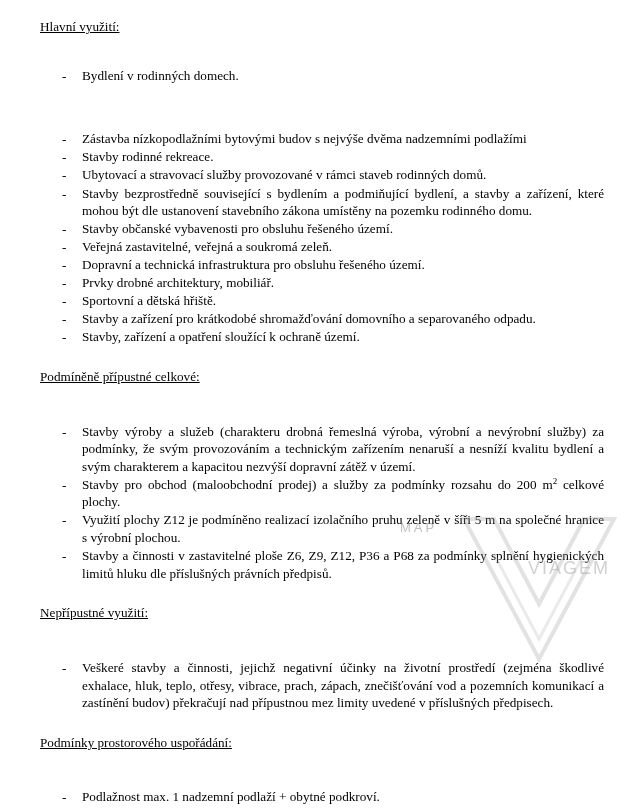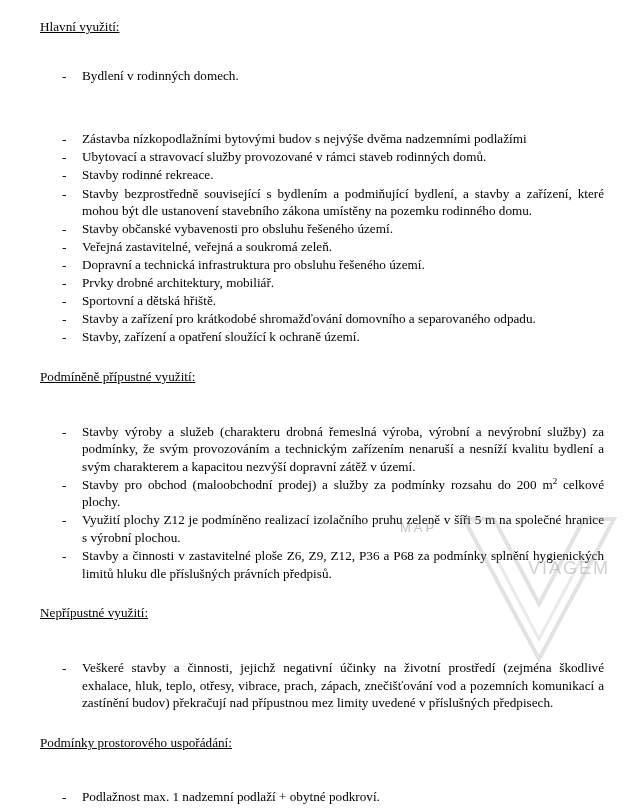--- a/index.html
+++ b/index.html
@@ -101,37 +101,37 @@
       <li>Bydlení v rodinných domech.</li>
     </ul>
   </div>
 
   <div class="gap-md"></div>
 
   <div class="section">
     <div class="gap-sm"></div>
     <ul class="bullets">
       <li>Zástavba nízkopodlažními bytovými budov s nejvýše dvěma nadzemními podlažími</li>
+      <li>Stavby rodinné rekreace.</li>
       <li>Ubytovací a stravovací služby provozované v rámci staveb rodinných domů.</li>
-      <li>Stavby rodinné rekreace.</li>
       <li>Stavby bezprostředně související s bydlením a podmiňující bydlení, a stavby a zařízení, které mohou být dle ustanovení stavebního zákona umístěny na pozemku rodinného domu.</li>
       <li>Stavby občanské vybavenosti pro obsluhu řešeného území.</li>
       <li>Veřejná zastavitelné, veřejná a soukromá zeleň.</li>
       <li>Dopravní a technická infrastruktura pro obsluhu řešeného území.</li>
       <li>Prvky drobné architektury, mobiliář.</li>
       <li>Sportovní a dětská hřiště.</li>
       <li>Stavby a zařízení pro krátkodobé shromažďování domovního a separovaného odpadu.</li>
       <li>Stavby, zařízení a opatření sloužící k ochraně území.</li>
     </ul>
   </div>
 
   <div class="gap-lg"></div>
 
   <div class="section">
-    <div class="heading">Podmíněně přípustné využití:</div>
+    <div class="heading">Podmíněně přípustné celkové:</div>
     <div class="gap-md"></div>
     <ul class="bullets">
       <li>Stavby výroby a služeb (charakteru drobná řemeslná výroba, výrobní a nevýrobní služby) za podmínky, že svým provozováním a technickým zařízením nenaruší a nesníží kvalitu bydlení a svým charakterem a kapacitou nezvýší dopravní zátěž v území.</li>
       <li>Stavby pro obchod (maloobchodní prodej) a služby za podmínky rozsahu do 200 m<sup>2</sup> celkové plochy.</li>
       <li>Využití plochy Z12 je podmíněno realizací izolačního pruhu zeleně v šíři 5 m na společné hranice s výrobní plochou.</li>
       <li>Stavby a činnosti v zastavitelné ploše Z6, Z9, Z12, P36 a P68 za podmínky splnění hygienických limitů hluku dle příslušných právních předpisů.</li>
     </ul>
   </div>
 
   <div class="gap-lg"></div>

